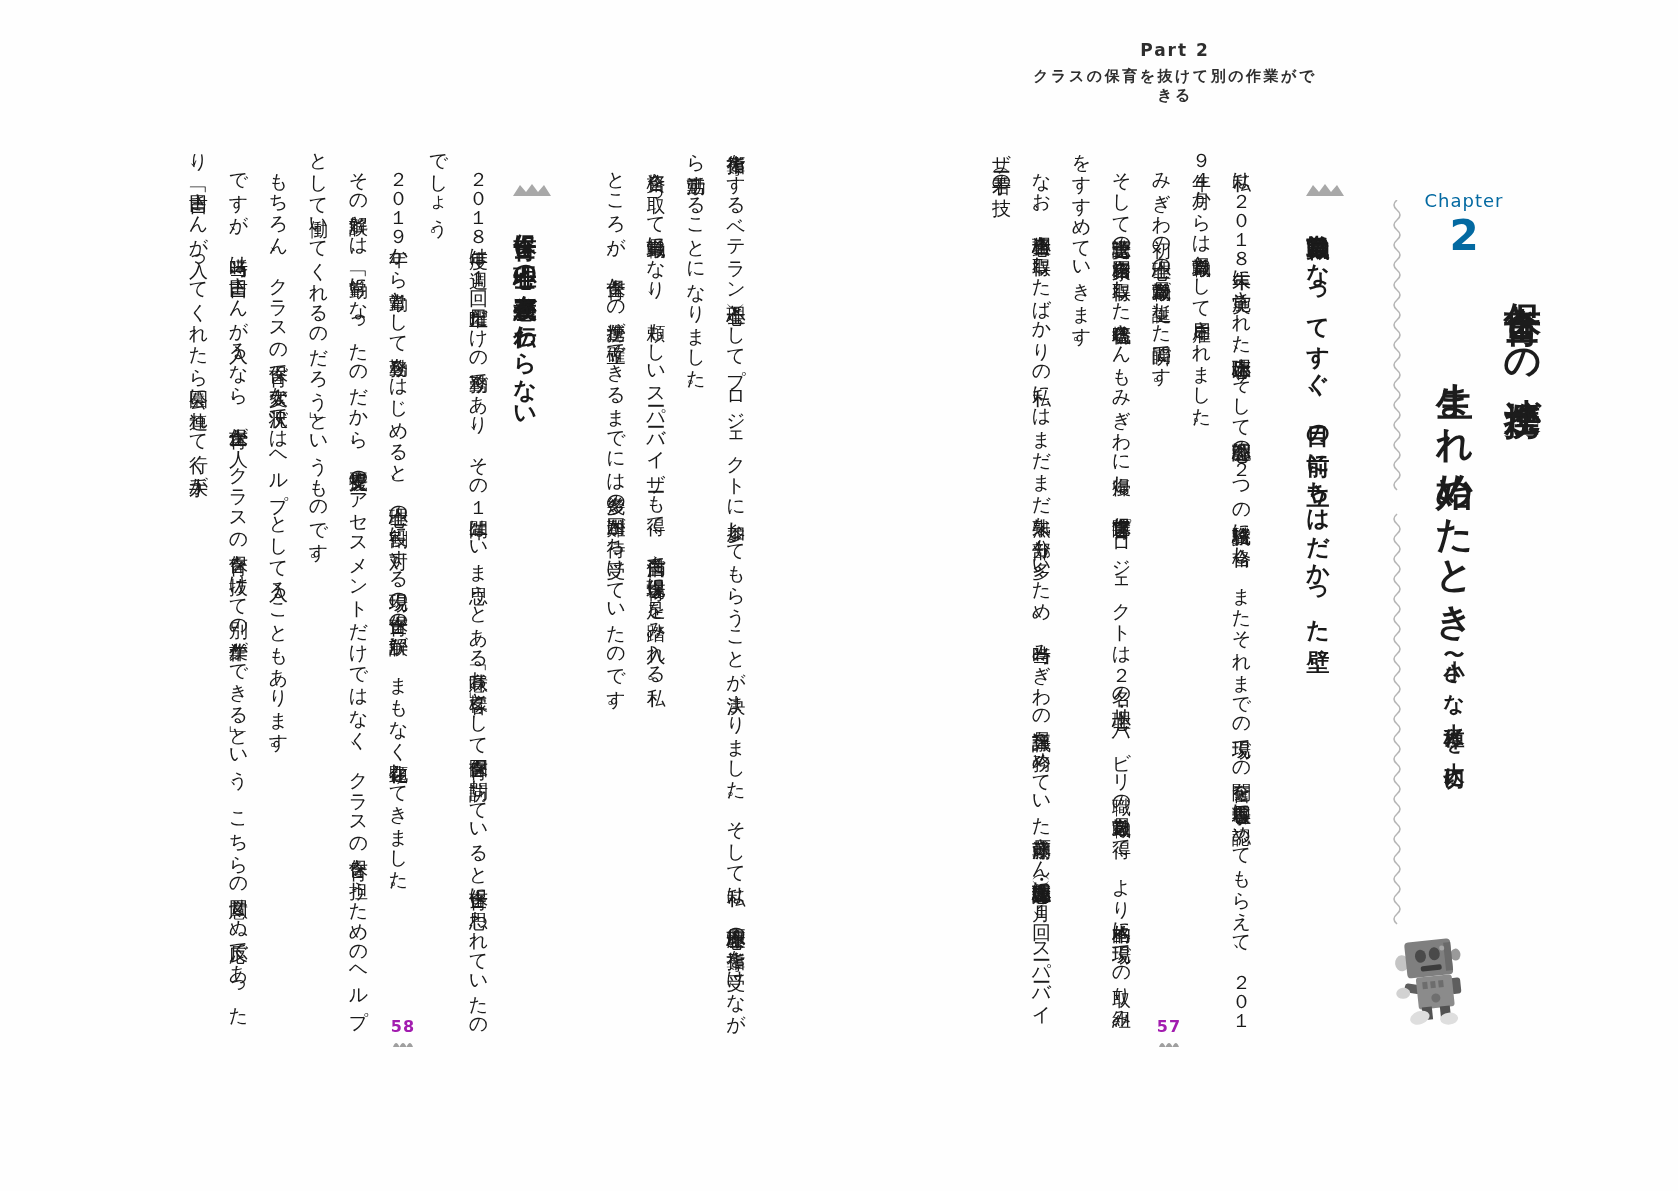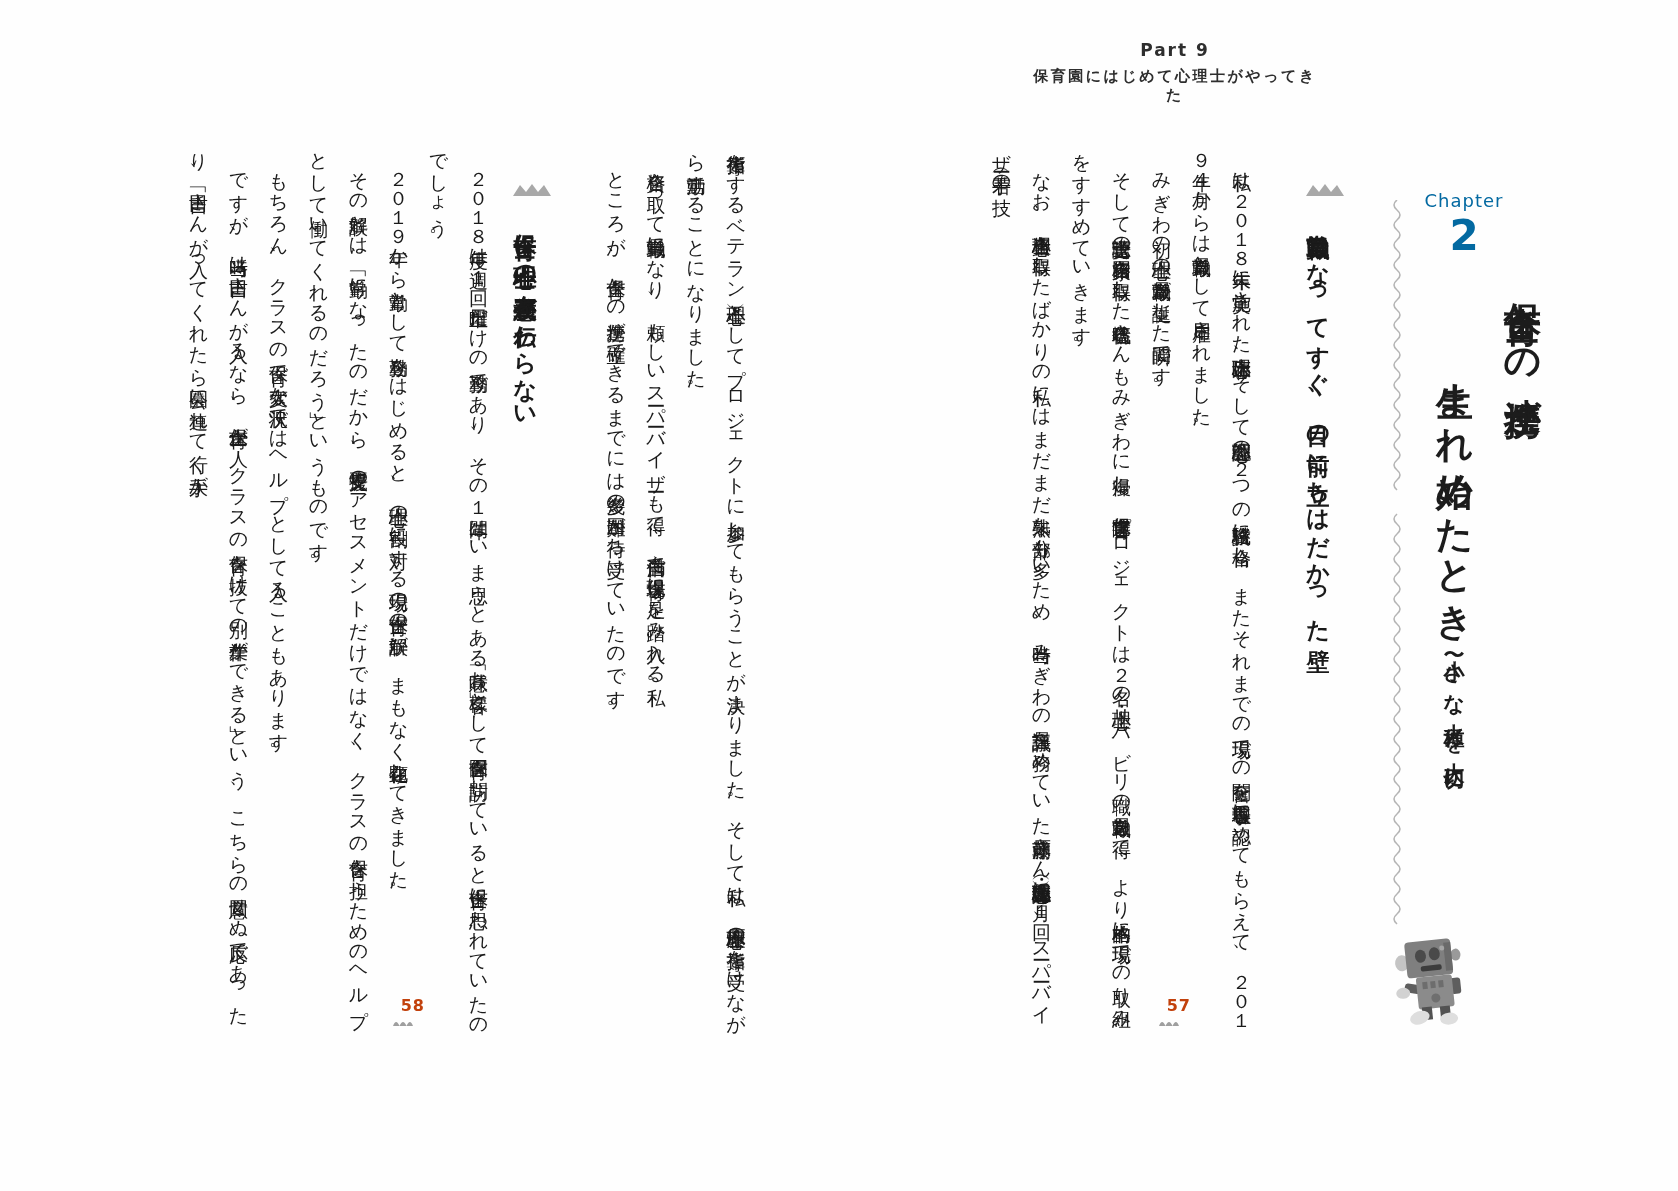--- a/index.html
+++ b/index.html
@@ -56,36 +56,36 @@
     font-family:"DejaVu Sans","Liberation Sans",sans-serif;
     font-weight:bold; font-size:23px; line-height:40px; letter-spacing:1px;
     padding-top:28px; margin:0;
   }
   .right-body .sec-heading{margin-left:36px;}
   .left-body .sec-heading{margin-right:46px; margin-left:6px;}
   .tri-marker{display:inline-block; writing-mode:horizontal-tb; margin-bottom:8px; vertical-align:middle;}
 
   
   .pagenum-block{
-    position:absolute; top:996px; width:44px; text-align:right;
+    position:absolute; top:1017px; width:44px; text-align:center;
     font-family:"DejaVu Sans","Liberation Sans",sans-serif;
-    font-size:16px; font-weight:bold; color:#c2410c; letter-spacing:1px;
+    font-size:16px; font-weight:bold; color:#a21caf; letter-spacing:1px;
   }
   .pn-right{left:1147px;}
   .pn-left{left:381px;}
   .pagenum-block svg{display:block; margin:3px auto 0;}
 </style>
 </head>
 <body>
 
 <div class="spread">
 
   <header class="running-header">
-    <div class="part-label">Part 9</div>
-    <div class="part-title">保育園にはじめて心理士がやってきた</div>
+    <div class="part-label">Part 2</div>
+    <div class="part-title">クラスの保育を抜けて別の作業ができる</div>
   </header>
 
   <aside class="chapter-block">
     <div class="chapter-label">Chapter</div>
     <div class="chapter-number">2</div>
   </aside>
 
   <div class="chapter-title">
     <div class="t-line">保育士との連携が</div>
     <div class="t-line t-line2">

